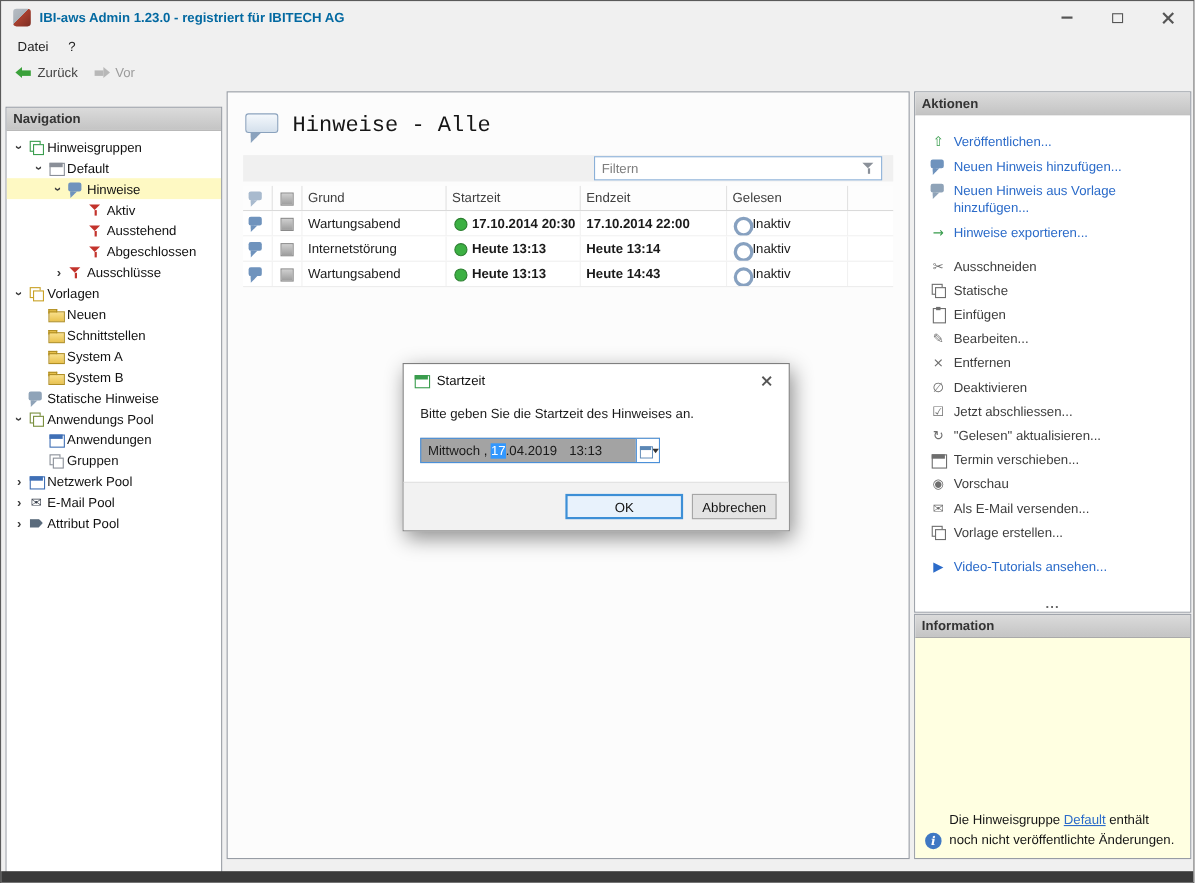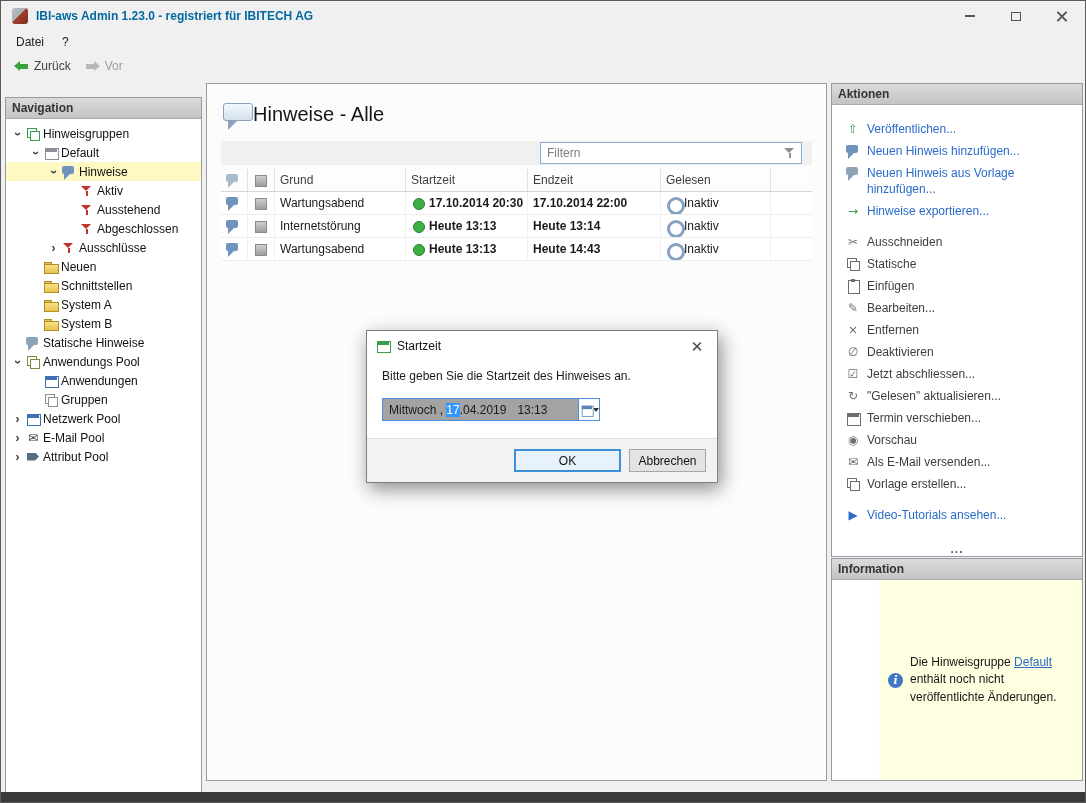--- a/index.html
+++ b/index.html
@@ -96,21 +96,21 @@
   .ic-tag::before { content: ''; position: absolute; left: 1px; top: 3px; width: 12px; height: 8px;
     background: currentColor; clip-path: polygon(0 0, 68% 0, 100% 50%, 68% 100%, 0 100%); }
   .ic-square::before { content: ''; position: absolute; left: 2px; top: 2px; width: 10px; height: 10px;
     background: linear-gradient(#cfcfcf, #9d9d9d); border: 1px solid #8a8a8a; }
   .ic-dot::before { content: ''; position: absolute; left: 2px; top: 2px; width: 10px; height: 10px;
     border-radius: 50%; background: var(--status-green, #3cb043); border: 1px solid #2c7f31; }
   .ic-ring::before { content: ''; position: absolute; left: 1px; top: 1px; width: 12px; height: 12px;
     border-radius: 50%; border: 3px solid #87a1c0; background: #fff; }
 
   
-  .page-title-row { display: flex; align-items: center; padding: 17px 14px 0 16px; }
+  .page-title-row { display: flex; align-items: center; gap: 13px; padding: 17px 14px 0 16px; font-family: Liberation Mono, monospace; }
   .big-bubble { position: relative; width: 30px; height: 27px; flex: none; }
   .big-bubble::before { content: ''; position: absolute; left: 0; top: 2px; width: 28px; height: 16px;
     border-radius: 3px; background: linear-gradient(#f4f8fc, #d4e0ec); border: 1px solid #8aa2bd; }
   .big-bubble::after { content: ''; position: absolute; left: 5px; top: 19px;
     border: 5px solid transparent; border-top-color: #8aa2bd; border-left-color: #8aa2bd; }
   .page-title { font-size: 20px; font-weight: 400; color: #161616; }
   .filter-band { margin: 13px 14px 0; height: 24px; background: #f0f0f0;
     display: flex; align-items: center; justify-content: flex-end; padding-right: 10px; }
   .filter-box { width: 262px; height: 22px; background: #fff; border: 1px solid #8ab0d8;
     display: flex; align-items: center; padding: 0 4px 0 6px; gap: 4px; }
@@ -134,21 +134,21 @@
   .action-group { margin-bottom: 9px; }
   .action-item { display: flex; gap: 7px; align-items: flex-start; padding: 3px 0; line-height: 16px; cursor: pointer; }
   .action-item .ic { margin-top: 1px; }
   .is-link { color: var(--link-blue, #2b6bc9); }
   .is-plain { color: #3d3d3d; cursor: default; }
   .more-dots { position: absolute; left: 0; right: 0; bottom: 1px; text-align: center;
     color: #666; font-weight: bold; line-height: 11px; letter-spacing: 1px; }
 
   
   .info-body { position: absolute; left: 0; right: 0; top: 21px; bottom: 0;
-    background: var(--info-bg, #ffffe1); padding: 8px 9px; display: flex; gap: 7px; align-items: center; margin-left: 47px; }
+    background: var(--info-bg, #ffffe1); padding: 8px 9px; display: flex; gap: 7px; align-items: flex-end; }
   .ic-info { flex: none; width: 15px; height: 15px; border-radius: 50%; background: #3f78c3;
     color: #fff; font-size: 11px; font-weight: bold; font-style: italic; text-align: center; line-height: 15px; }
   .ic-info::before { content: 'i'; font-family: "DejaVu Serif", serif; }
   .info-text { line-height: 1.45; color: #161616; }
   .info-link { color: var(--link-blue, #2b6bc9); text-decoration: underline; cursor: pointer; }
 
   
   .dialog { position: absolute; left: 365px; top: 329px; width: 352px; height: 153px;
     background: #fff; border: 1px solid #7f7f7f; z-index: 10;
     box-shadow: 3px 6px 18px rgba(0,0,0,.45); }
@@ -244,20 +244,25 @@
         <div class="tree-row" style="padding-left: 60px;">
           <span class="chevron"></span>
           <span class="ic ic-funnel" style="color: rgb(195, 51, 44);"></span>
           <span class="t-label">Abgeschlossen</span>
         </div>
         <div class="tree-row" style="padding-left: 42px;">
           <span class="chevron">›</span>
           <span class="ic ic-funnel" style="color: rgb(195, 51, 44);"></span>
           <span class="t-label">Ausschlüsse</span>
         </div>
+        <div class="tree-row" style="padding-left: 6px;">
+          <span class="chevron open">›</span>
+          <span class="ic ic-copy" style="color: rgb(201, 162, 39);"></span>
+          <span class="t-label">Vorlagen</span>
+        </div>
         <div class="tree-row" style="padding-left: 24px;">
           <span class="chevron"></span>
           <span class="ic ic-folder" style="color: rgb(201, 162, 39);"></span>
           <span class="t-label">Neuen</span>
         </div>
         <div class="tree-row" style="padding-left: 24px;">
           <span class="chevron"></span>
           <span class="ic ic-folder" style="color: rgb(201, 162, 39);"></span>
           <span class="t-label">Schnittstellen</span>
         </div>

